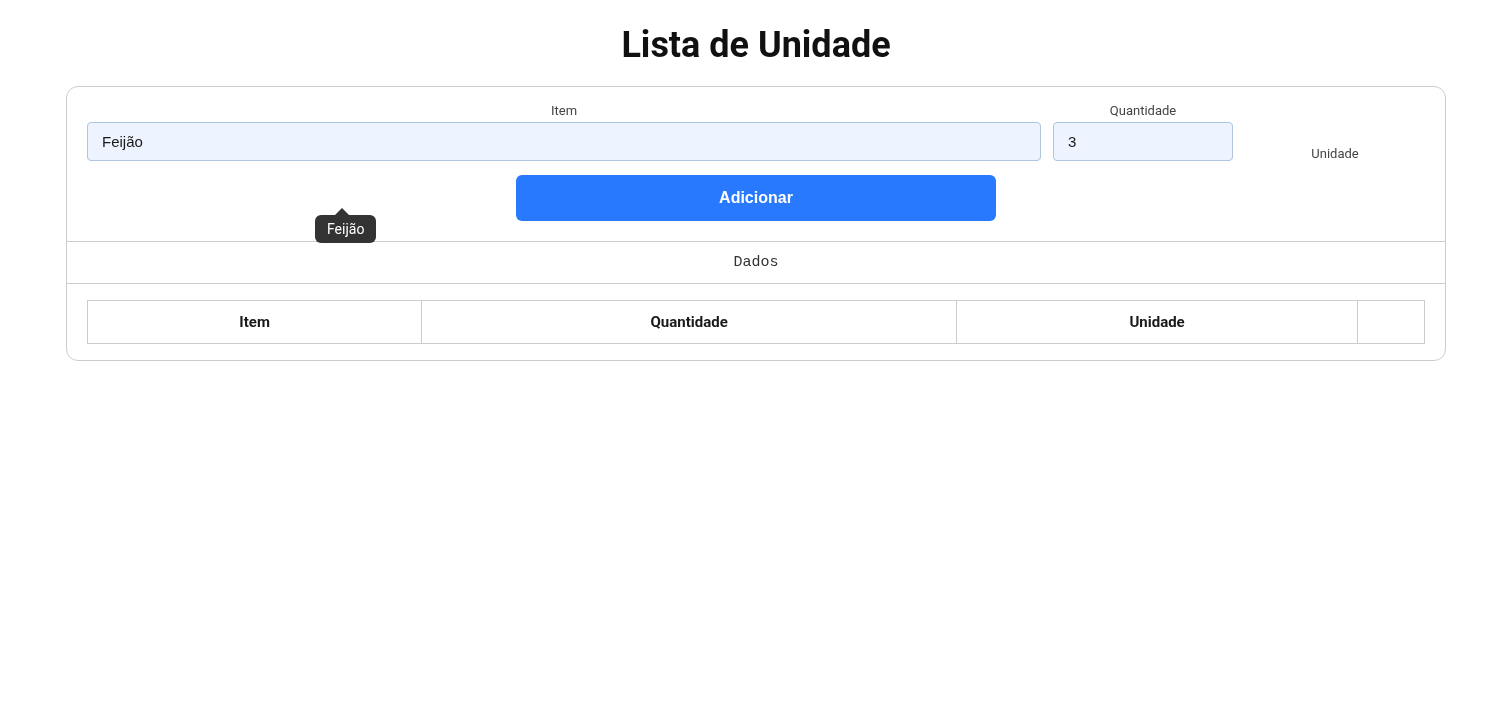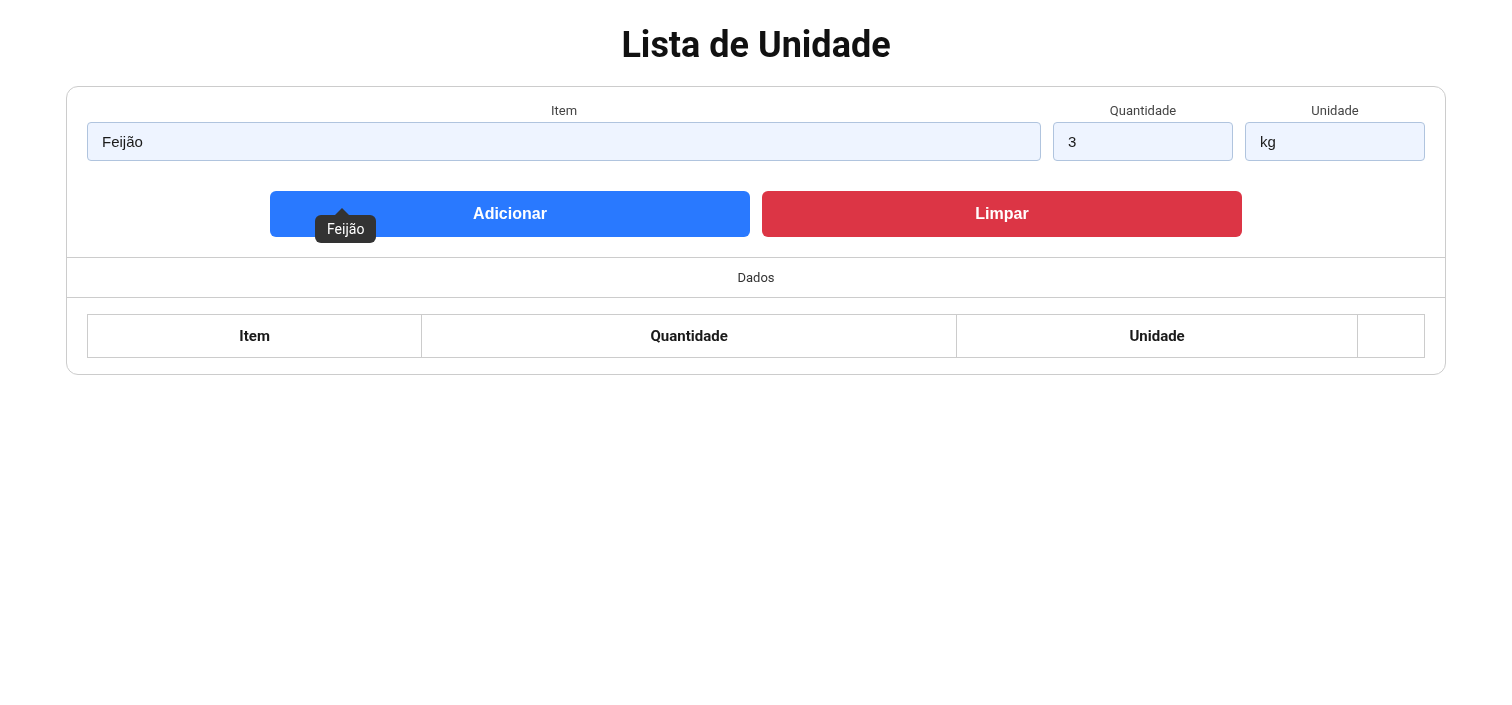--- a/index.html
+++ b/index.html
@@ -102,21 +102,21 @@
       left: 20px;
       border-left: 7px solid transparent;
       border-right: 7px solid transparent;
       border-bottom: 7px solid #333333;
     }
 
     
     .buttons-row {
       display: flex;
       gap: 12px;
-      margin-top: 30px;
+      margin-top: 14px;
       justify-content: center;
     }
 
     .btn-add {
       flex: 1;
       max-width: 480px;
       padding: 14px;
       background: #2979ff;
       color: #ffffff;
       font-size: 16px;
@@ -139,22 +139,23 @@
       border-radius: 6px;
       cursor: pointer;
       text-align: center;
     }
 
     
     .dados-section {
       padding: 12px 20px;
       border-bottom: 1px solid #cccccc;
       text-align: center;
-      font-size: 13px;
+      font-size: 15px;
       color: #333333;
+      font-family: Liberation Mono, monospace;
     }
 
     
     .table-section {
       padding: 16px 20px;
     }
 
     .data-table {
       width: 100%;
       border-collapse: collapse;
@@ -202,30 +203,28 @@
         <input class="text-input" type="text" value="Feijão" style="">
       </div>
 
       <div class="field-group qty-field">
         <label class="field-label">Quantidade</label>
         <input class="text-input" type="text" value="3" style="">
       </div>
 
       <div class="field-group unit-field">
         <label class="field-label">Unidade</label>
-        <input class="text-input" type="text" value="kg" style="">
       </div>
 
     </div>
 
     <div class="autocomplete-tooltip">Feijão</div>
 
     <div class="buttons-row">
       <button class="btn-add">Adicionar</button>
-      <button class="btn-clear">Limpar</button>
     </div>
 
   </div>
 
   <div class="dados-section">
     <span>Dados</span>
   </div>
 
   <div class="table-section">
     <table class="data-table">

